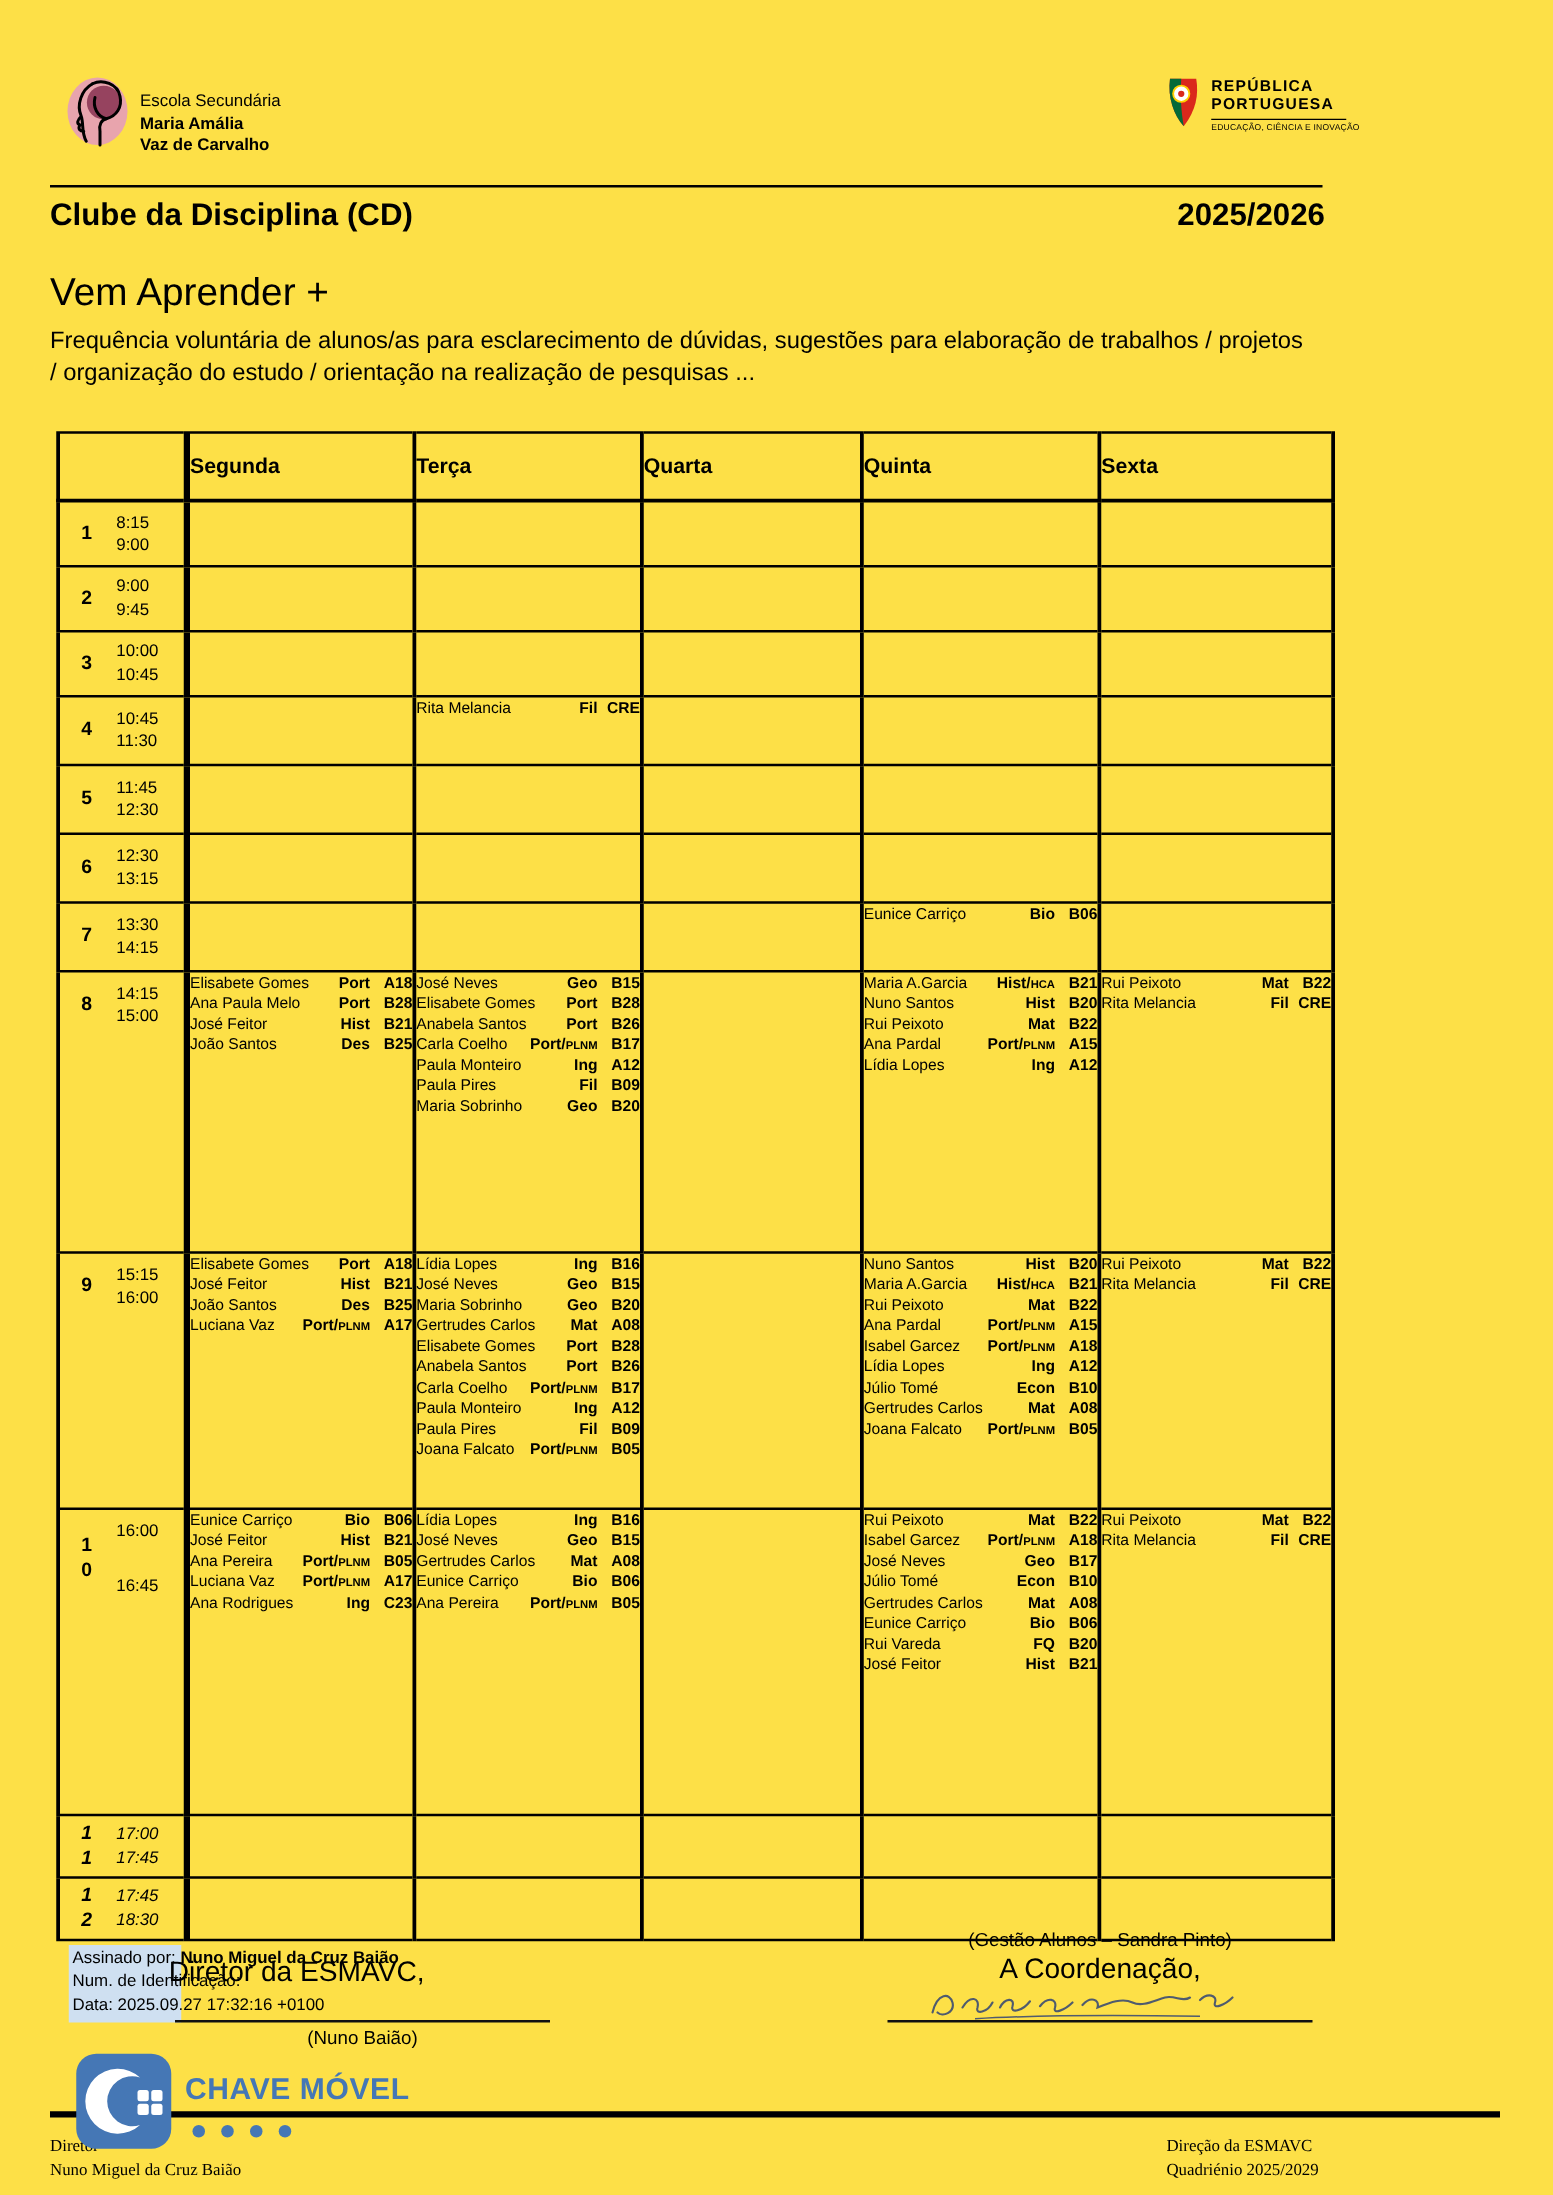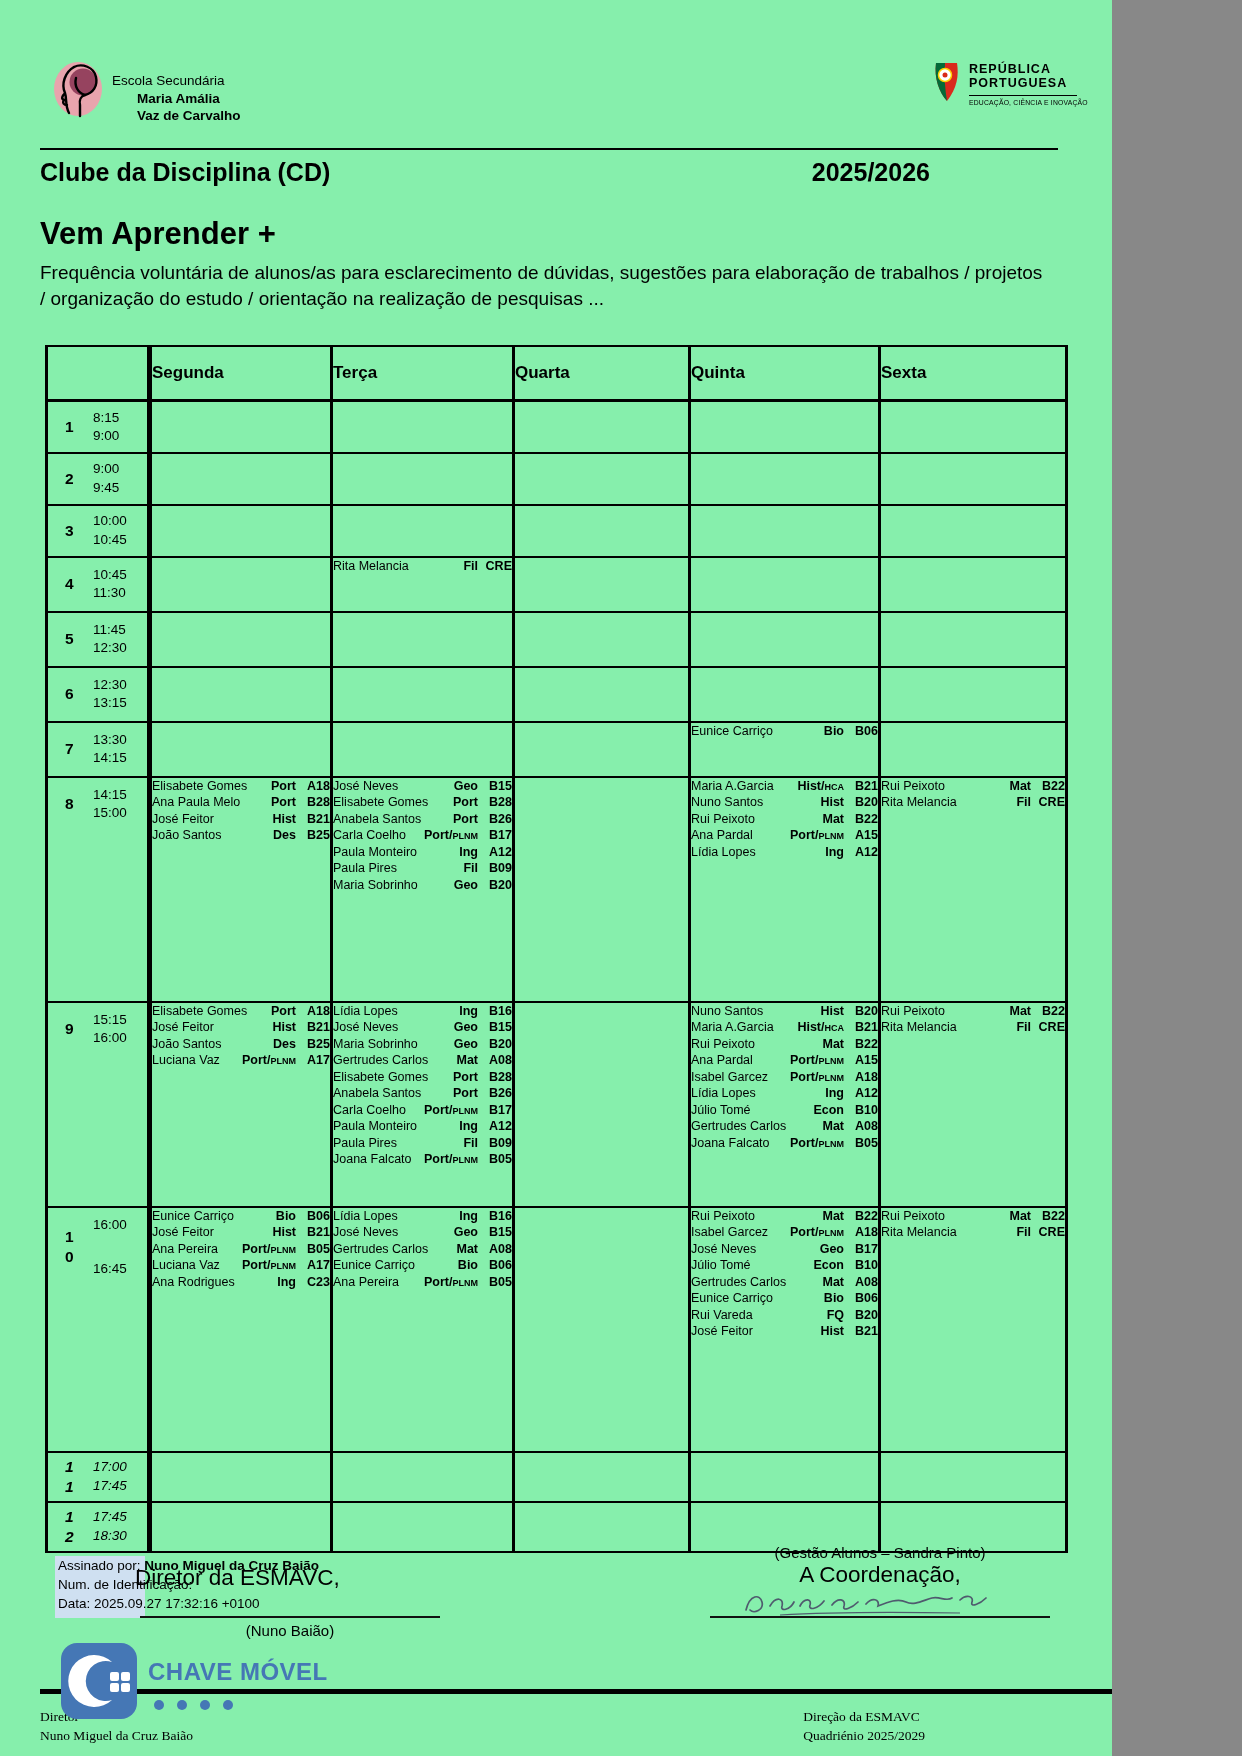--- a/index.html
+++ b/index.html
@@ -1,31 +1,31 @@
 <!DOCTYPE html>
 <html><head>
 <meta charset="utf-8">
 <style>
   html,body{margin:0;padding:0;background:#888;}
-  .page{position:relative;width:1112px;height:1756px;background:#86efac;
+  .page{position:relative;width:1242px;height:1756px;background:#fde047;
         font-family:"Liberation Sans",sans-serif;color:#000;overflow:hidden;}
 
   
   .school-logo{position:absolute;left:52px;top:60px;}
   .school-name{position:absolute;left:112px;top:72px;font-size:13.5px;line-height:1.3;}
-  .school-name .b{font-weight:bold;margin-left:25px;}
+  .school-name .b{font-weight:bold;}
   .gov{position:absolute;left:933px;top:62px;display:flex;gap:9px;align-items:flex-start;}
   .gov-name{font-size:12.5px;font-weight:bold;letter-spacing:1px;line-height:1.15;}
   .gov-rule{border-top:1.5px solid #000;margin:4px 0 3px 0;width:108px;}
   .gov-sub{font-size:6.8px;letter-spacing:0.2px;white-space:nowrap;}
   .header-rule{position:absolute;left:40px;top:148px;width:1018px;border-bottom:2px solid #000;}
   .doc-title{position:absolute;left:40px;top:158px;font-size:25px;font-weight:bold;}
   .doc-year{position:absolute;top:158px;right:182px;font-size:25px;font-weight:bold;}
 
-  .intro-title{position:absolute;left:40px;top:216px;font-size:31px;font-weight:bold;}
+  .intro-title{position:absolute;left:40px;top:216px;font-size:31px;font-weight:normal;}
   .intro-desc{position:absolute;left:40px;top:260px;width:1012px;font-size:19px;line-height:1.35;}
 
   
   .timetable{position:absolute;left:45px;top:345px;width:1020px;border-collapse:collapse;table-layout:fixed;}
   .timetable th,.timetable td{border:2px solid #000;border-left-width:3px;border-right-width:3px;padding:0;}
   .timetable thead th{height:52px;font-size:17px;font-weight:bold;text-align:left;border-bottom-width:3px;}
   .timetable th:first-child,.timetable td:first-child{border-right-width:5px;}
   .daycell{vertical-align:top;padding:4px 5px 3px 5px;}
   .timecell{vertical-align:middle;}
   tr.tall .timecell{vertical-align:top;}

